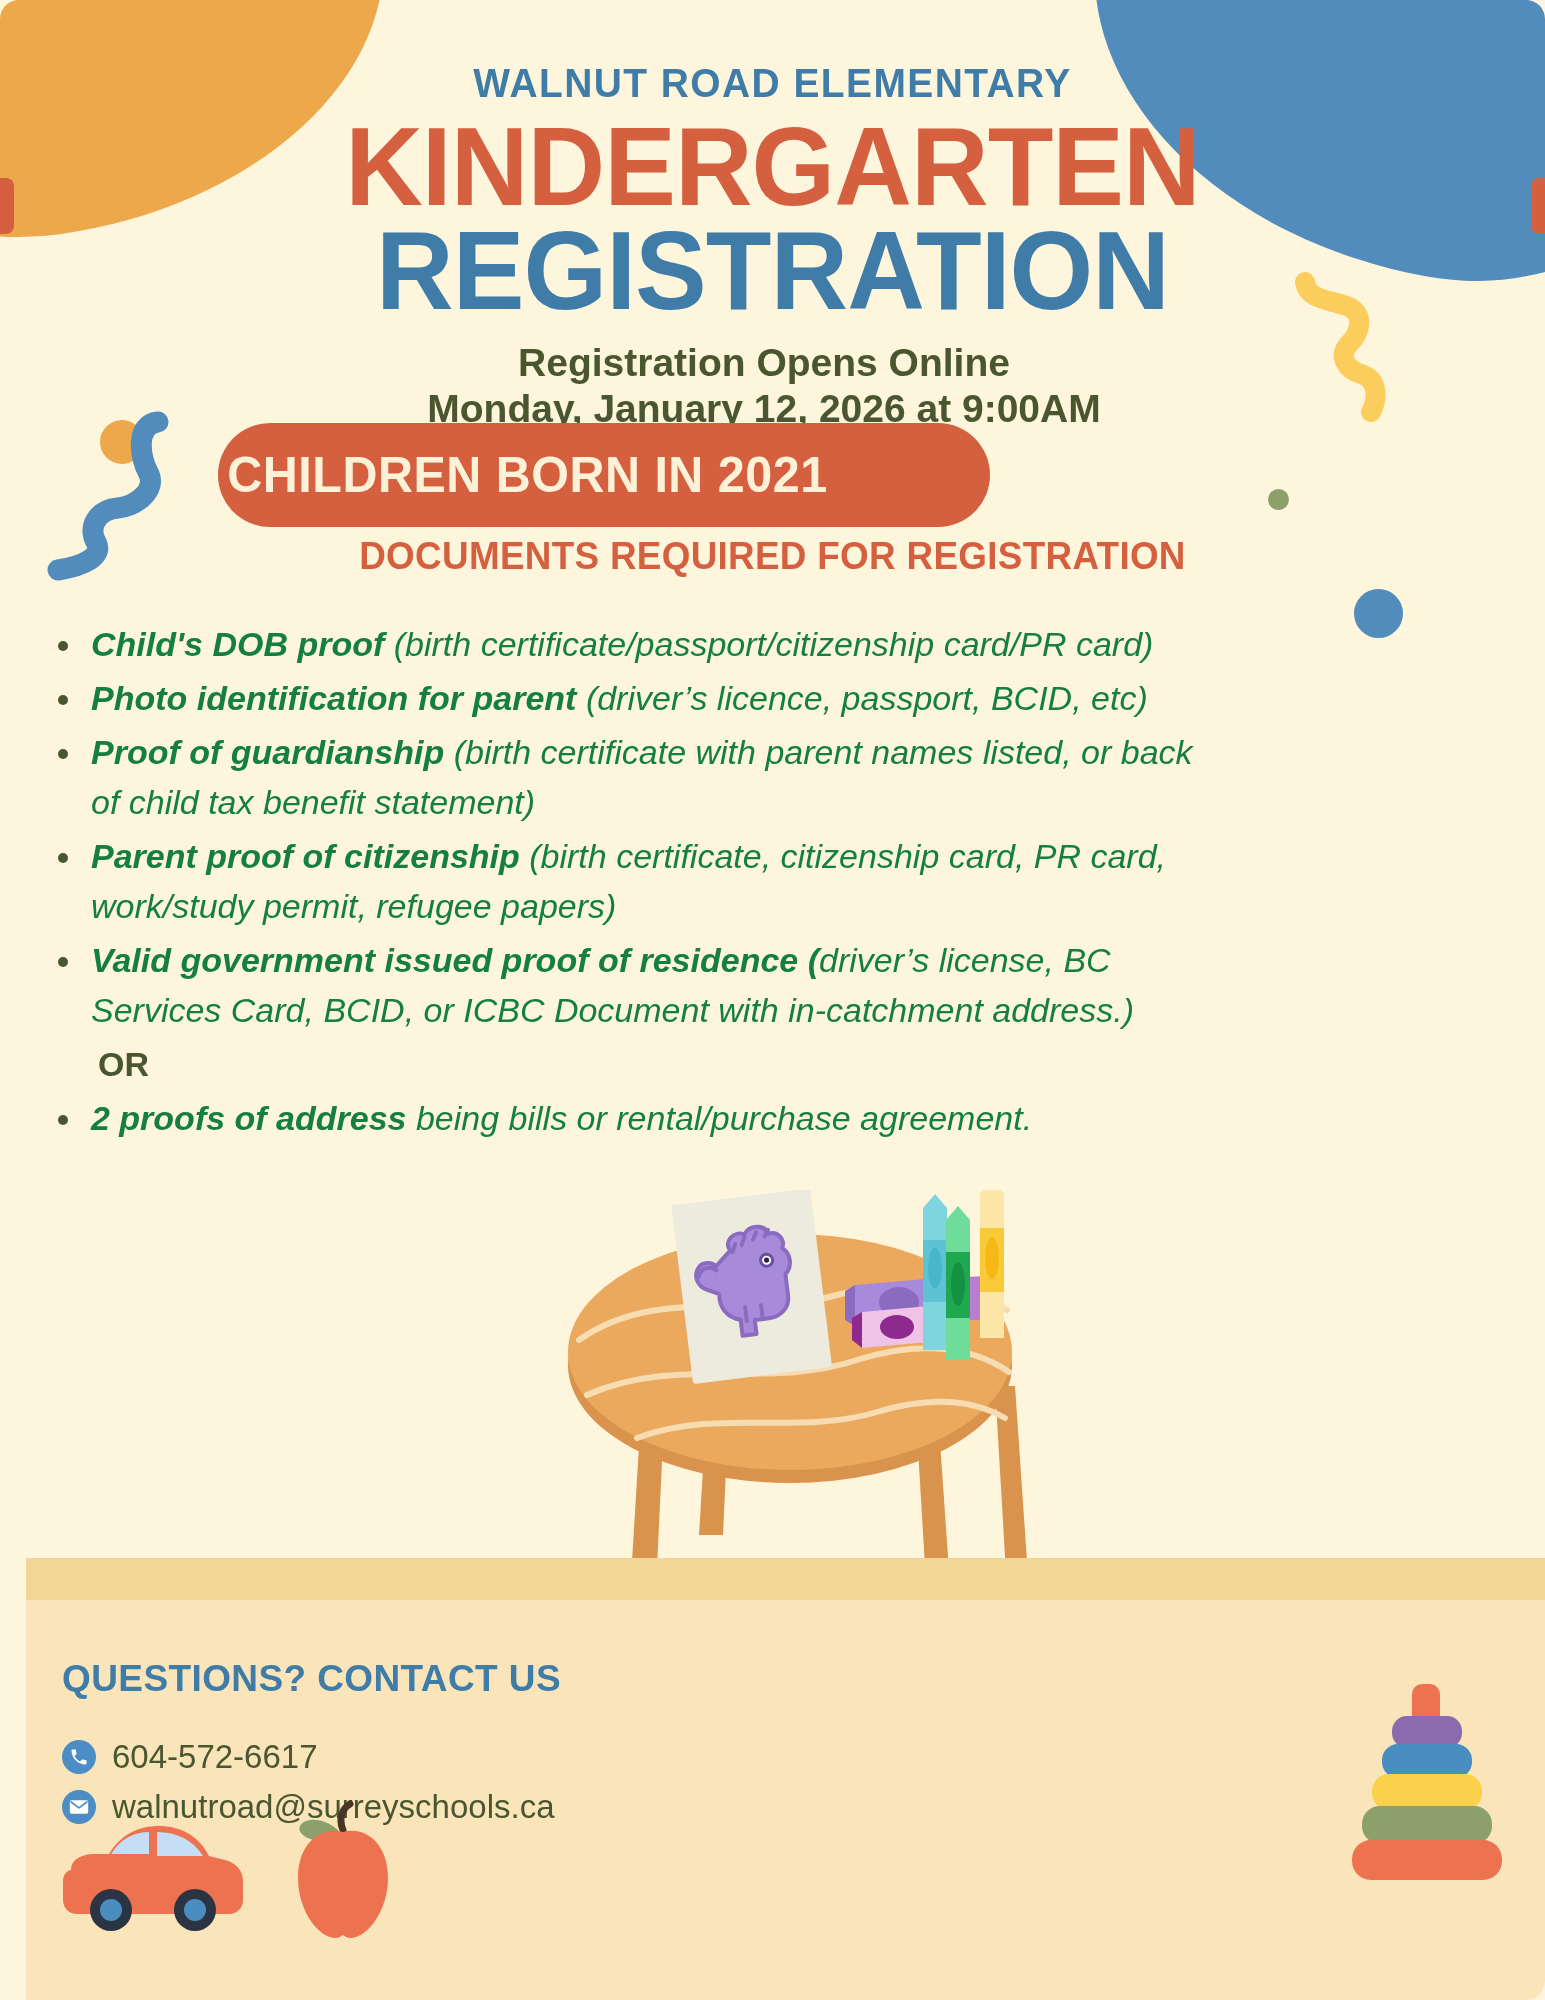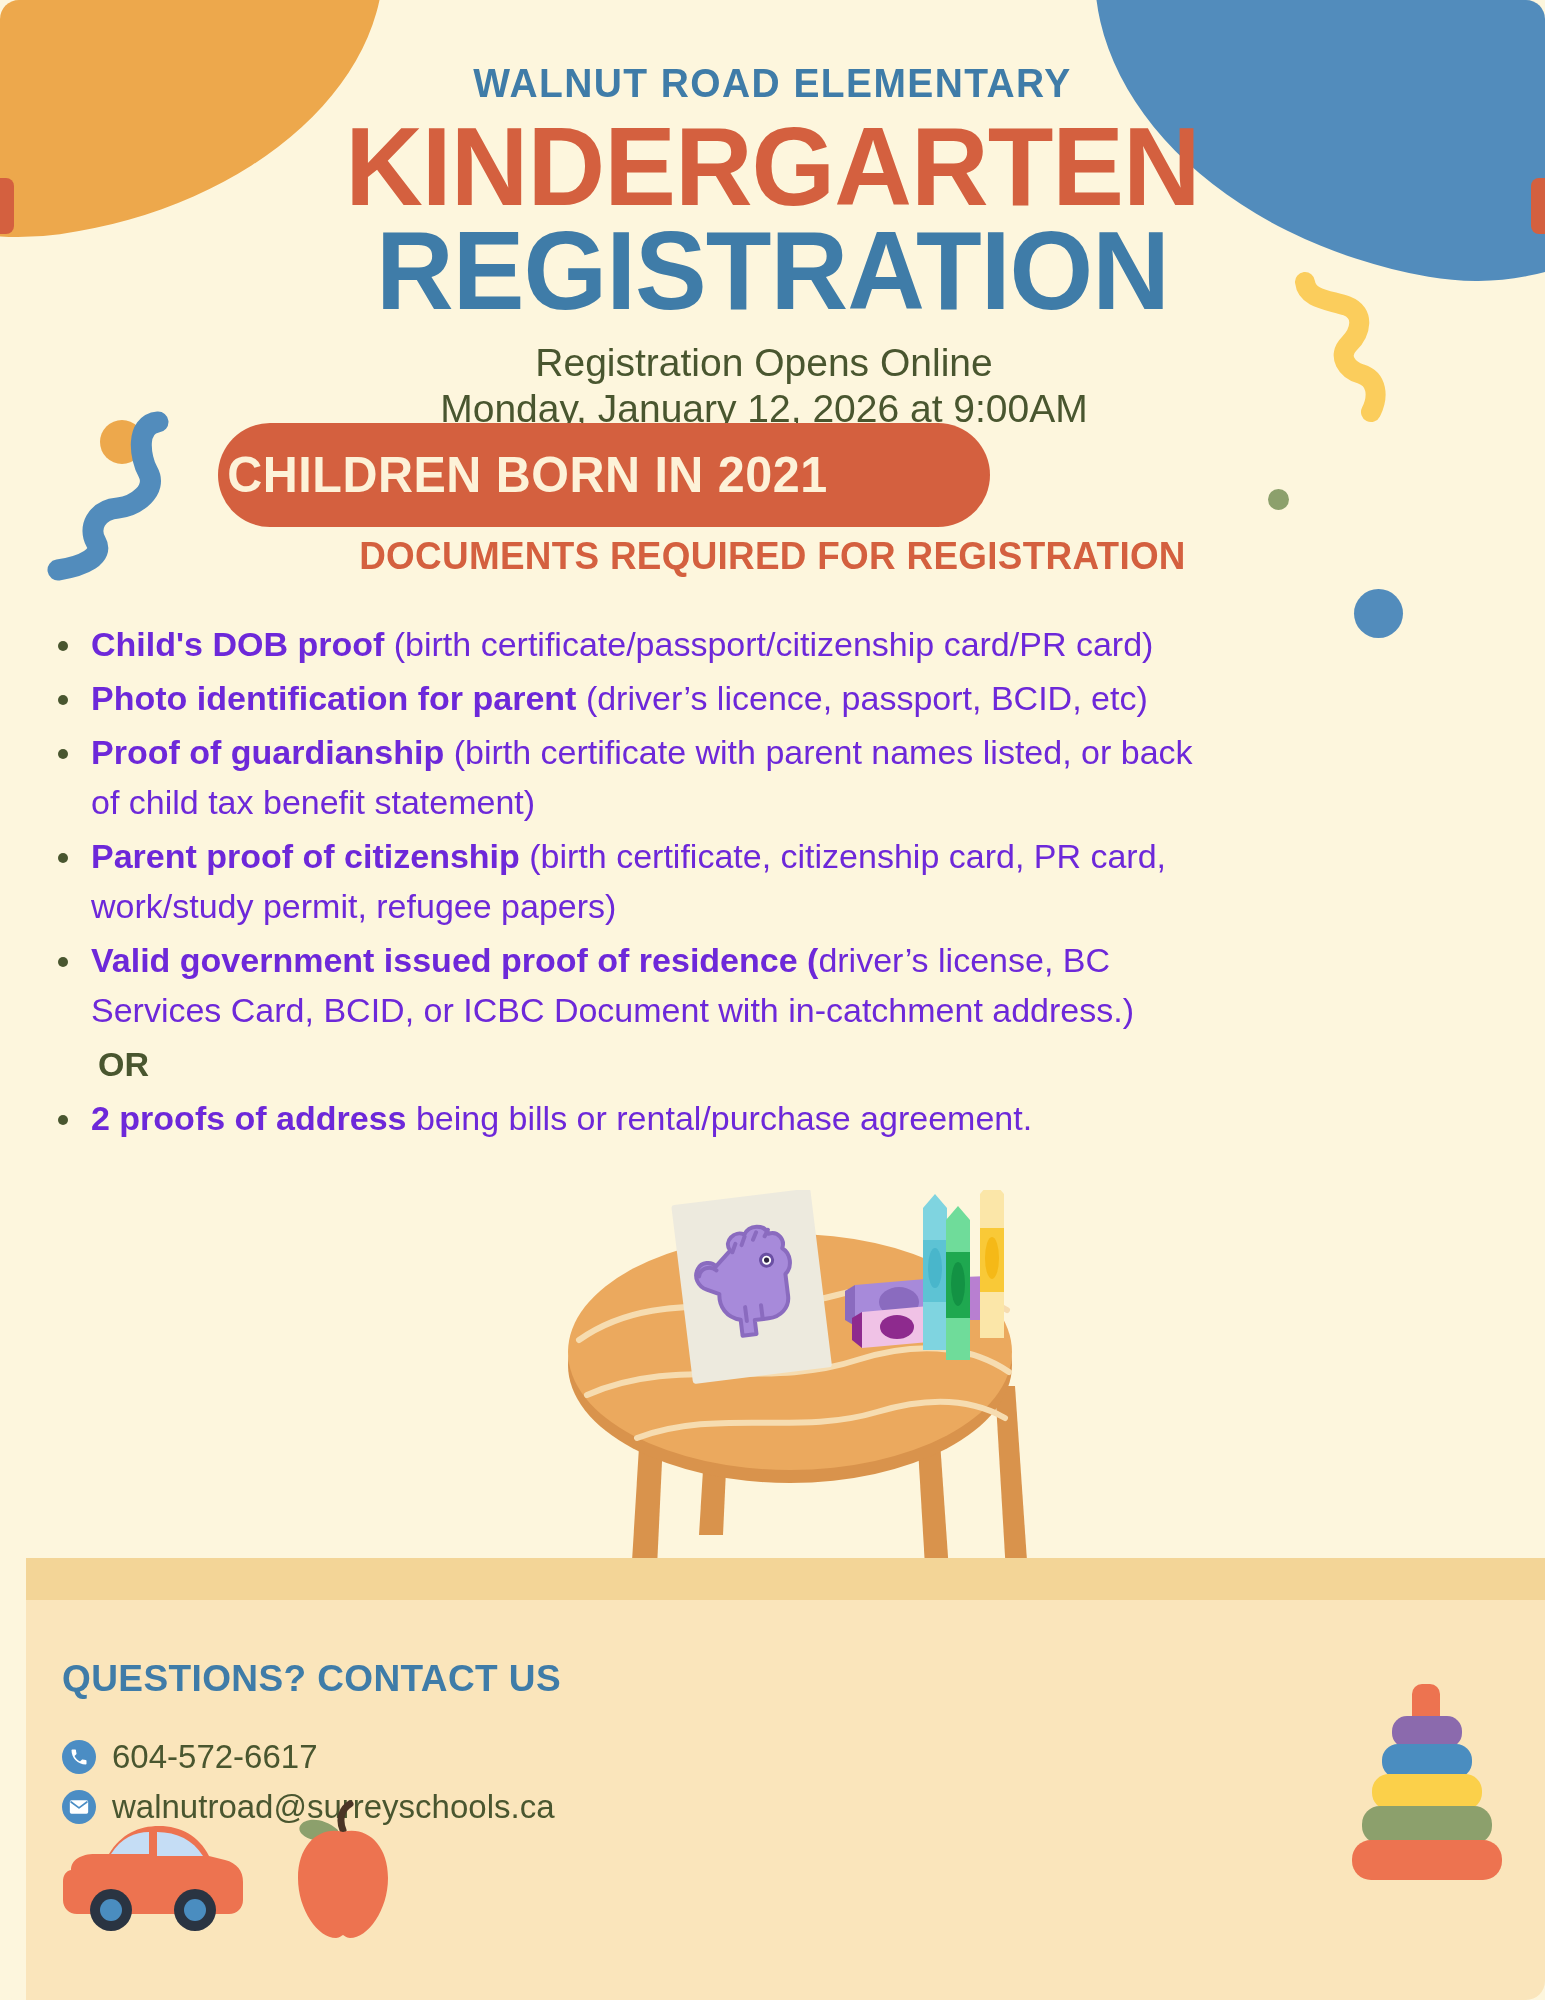--- a/index.html
+++ b/index.html
@@ -100,21 +100,21 @@
     font-size: 112px;
     line-height: 0.95;
     font-weight: 900;
     color: #3f7ca8;
     letter-spacing: -1px;
     margin: 0;
     transform: scaleX(0.96);
   }
   .sub-line {
     font-size: 39px;
-    font-weight: 400;
+    font-weight: 700;
     color: #49562f;
     line-height: 1.16;
     margin: 16px 17px 0 0;
   }
 
   
   .pill {
     position: absolute;
     left: 218px;
     top: 423px;
@@ -154,24 +154,25 @@
     top: 620px;
     width: 1150px;
     z-index: 5;
     list-style: none;
     margin: 0;
     padding: 0;
   }
   .doc-item {
     position: relative;
     padding-left: 45px;
-    color: #6d28d9;
+    color: #15803d;
     font-size: 34px;
     line-height: 1.47;
     margin-bottom: 4px;
+    font-style: italic;
   }
   .doc-item::before {
     content: "";
     position: absolute;
     left: 12px;
     top: 21px;
     width: 10px;
     height: 10px;
     background: #49562f;
     border-radius: 50%;

